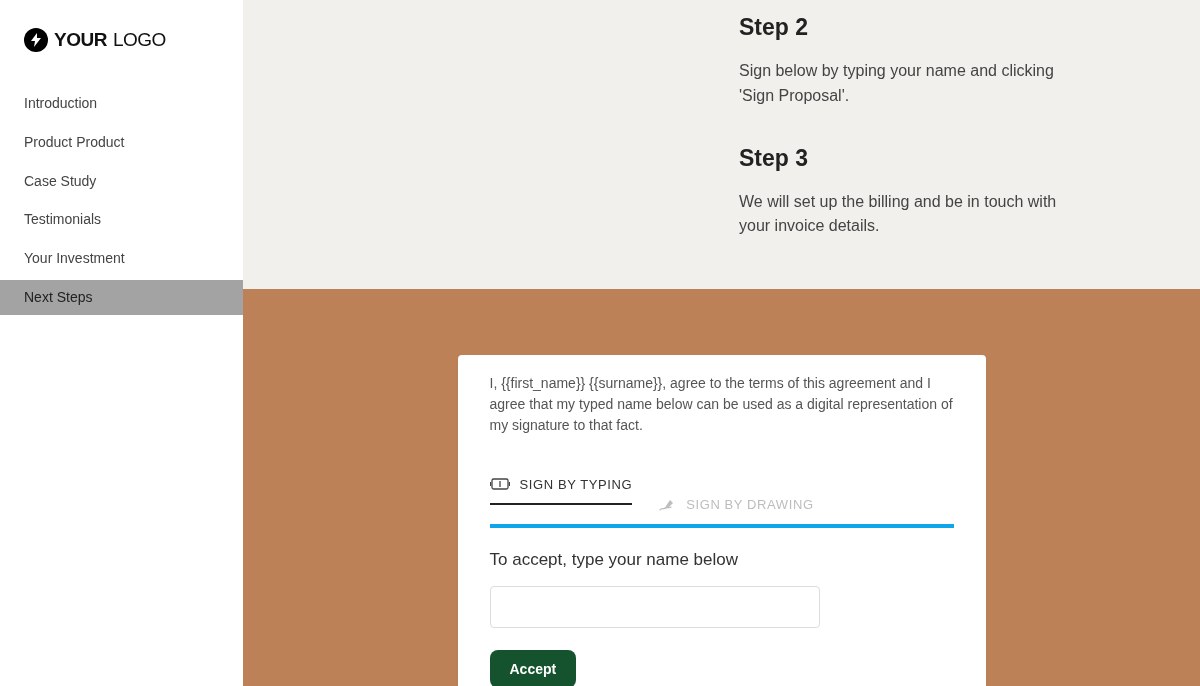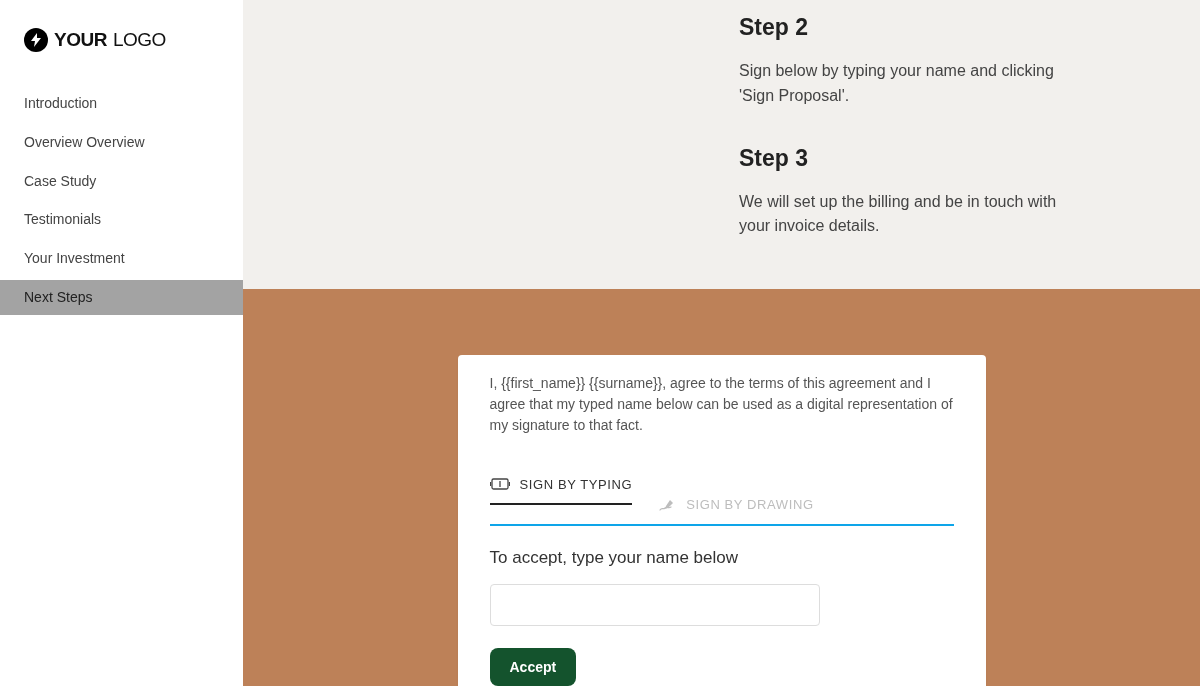--- a/index.html
+++ b/index.html
@@ -99,21 +99,21 @@
     }
     .agreement-text {
       font-size: 14px;
       color: #555;
       line-height: 1.5;
       margin-bottom: 20px;
     }
     .tabs-row {
       display: flex;
       align-items: center;
-      border-bottom: 2px solid #0ea5e9;
+      border-bottom: 4px solid #0ea5e9;
       gap: 26px;
       margin-bottom: 22px;
     }
     .tab {
       display: flex;
       align-items: center;
       gap: 10px;
       padding-bottom: 12px;
       font-size: 13px;
       letter-spacing: 0.6px;
@@ -173,21 +173,21 @@
     <span class="logo-circle">
       <svg width="12" height="14" viewBox="0 0 12 14">
           <path d="M7 0 L1 8 L5 8 L4 14 L11 5 L7 5 Z" fill="#fff"></path>
         </svg>
     </span>
     <span class="logo-text1">YOUR</span>
       <span class="logo-text2">LOGO</span>
   </div>
   <nav class="nav">
     <div class="nav-item">Introduction</div>
-    <div class="nav-item">Overview Overview</div>
+    <div class="nav-item">Product Product</div>
     <div class="nav-item">Case Study</div>
     <div class="nav-item">Testimonials</div>
     <div class="nav-item">Your Investment</div>
     <div class="nav-item active">Next Steps</div>
   </nav>
 </div>
 
 <div class="main">
 
   <div class="steps-region">

